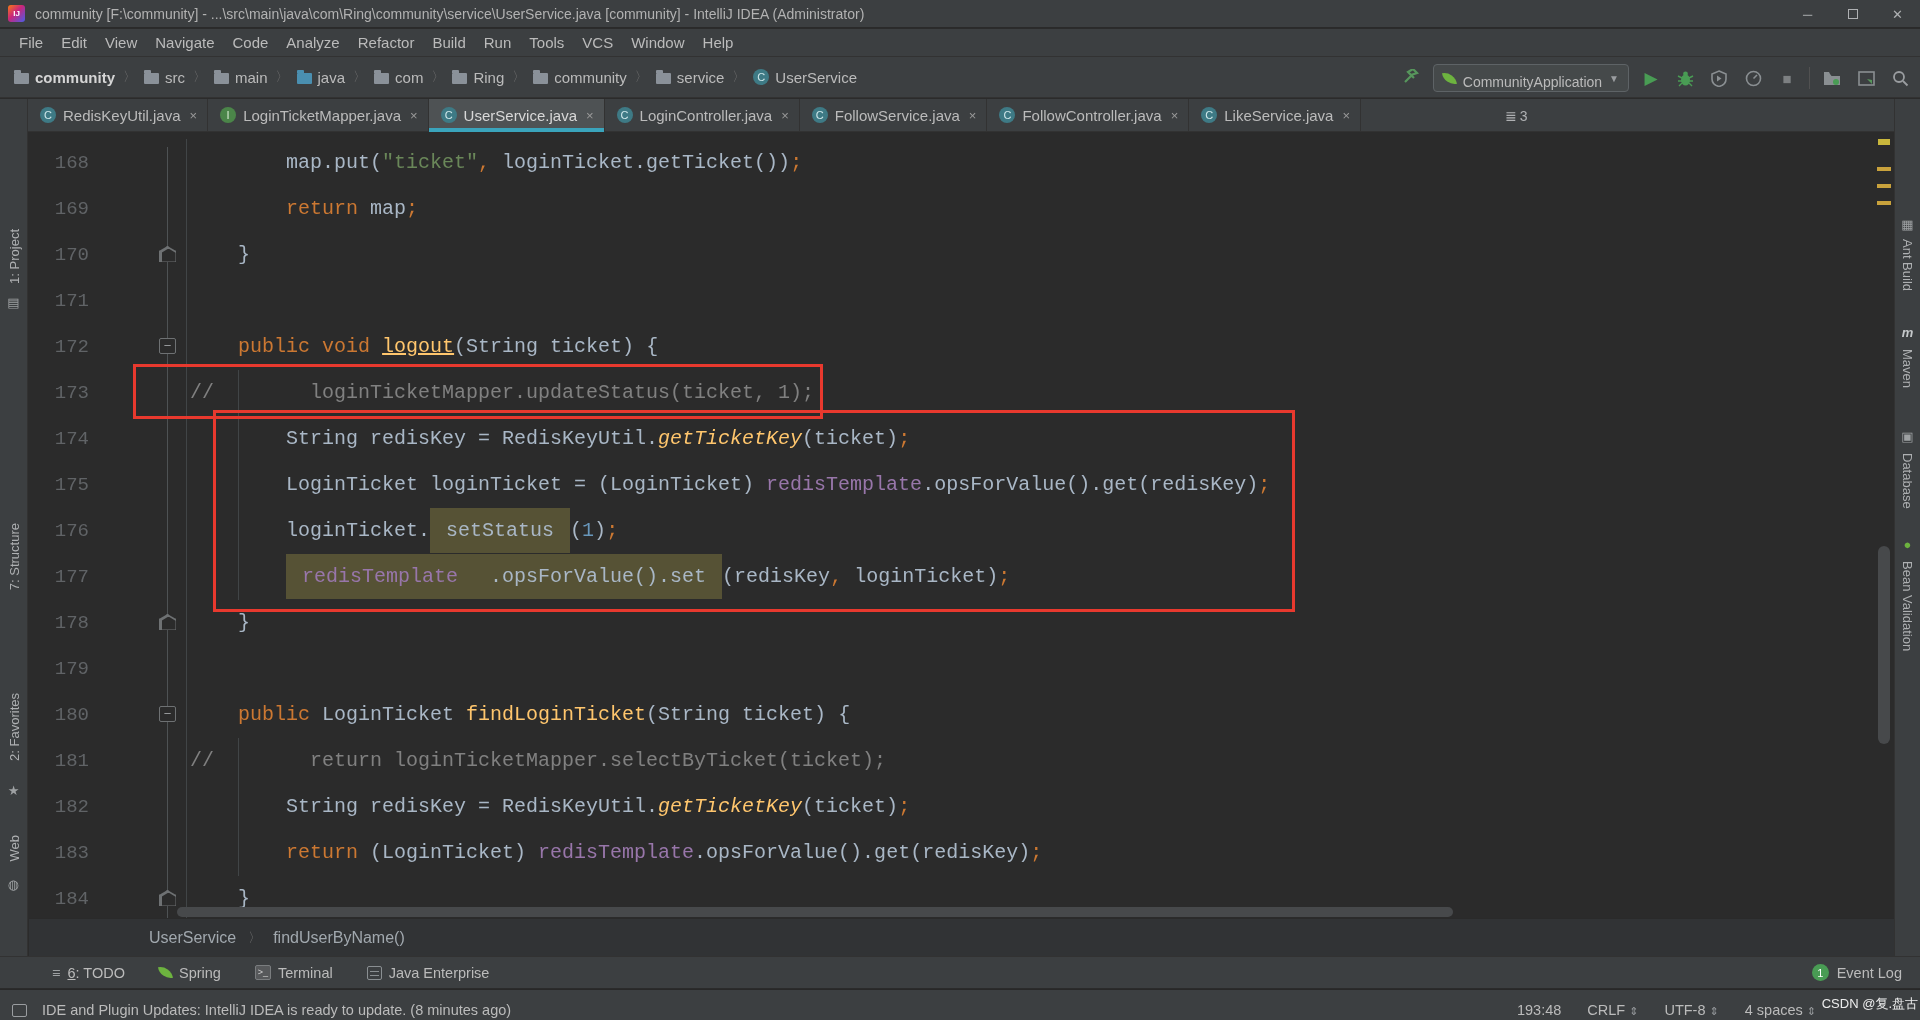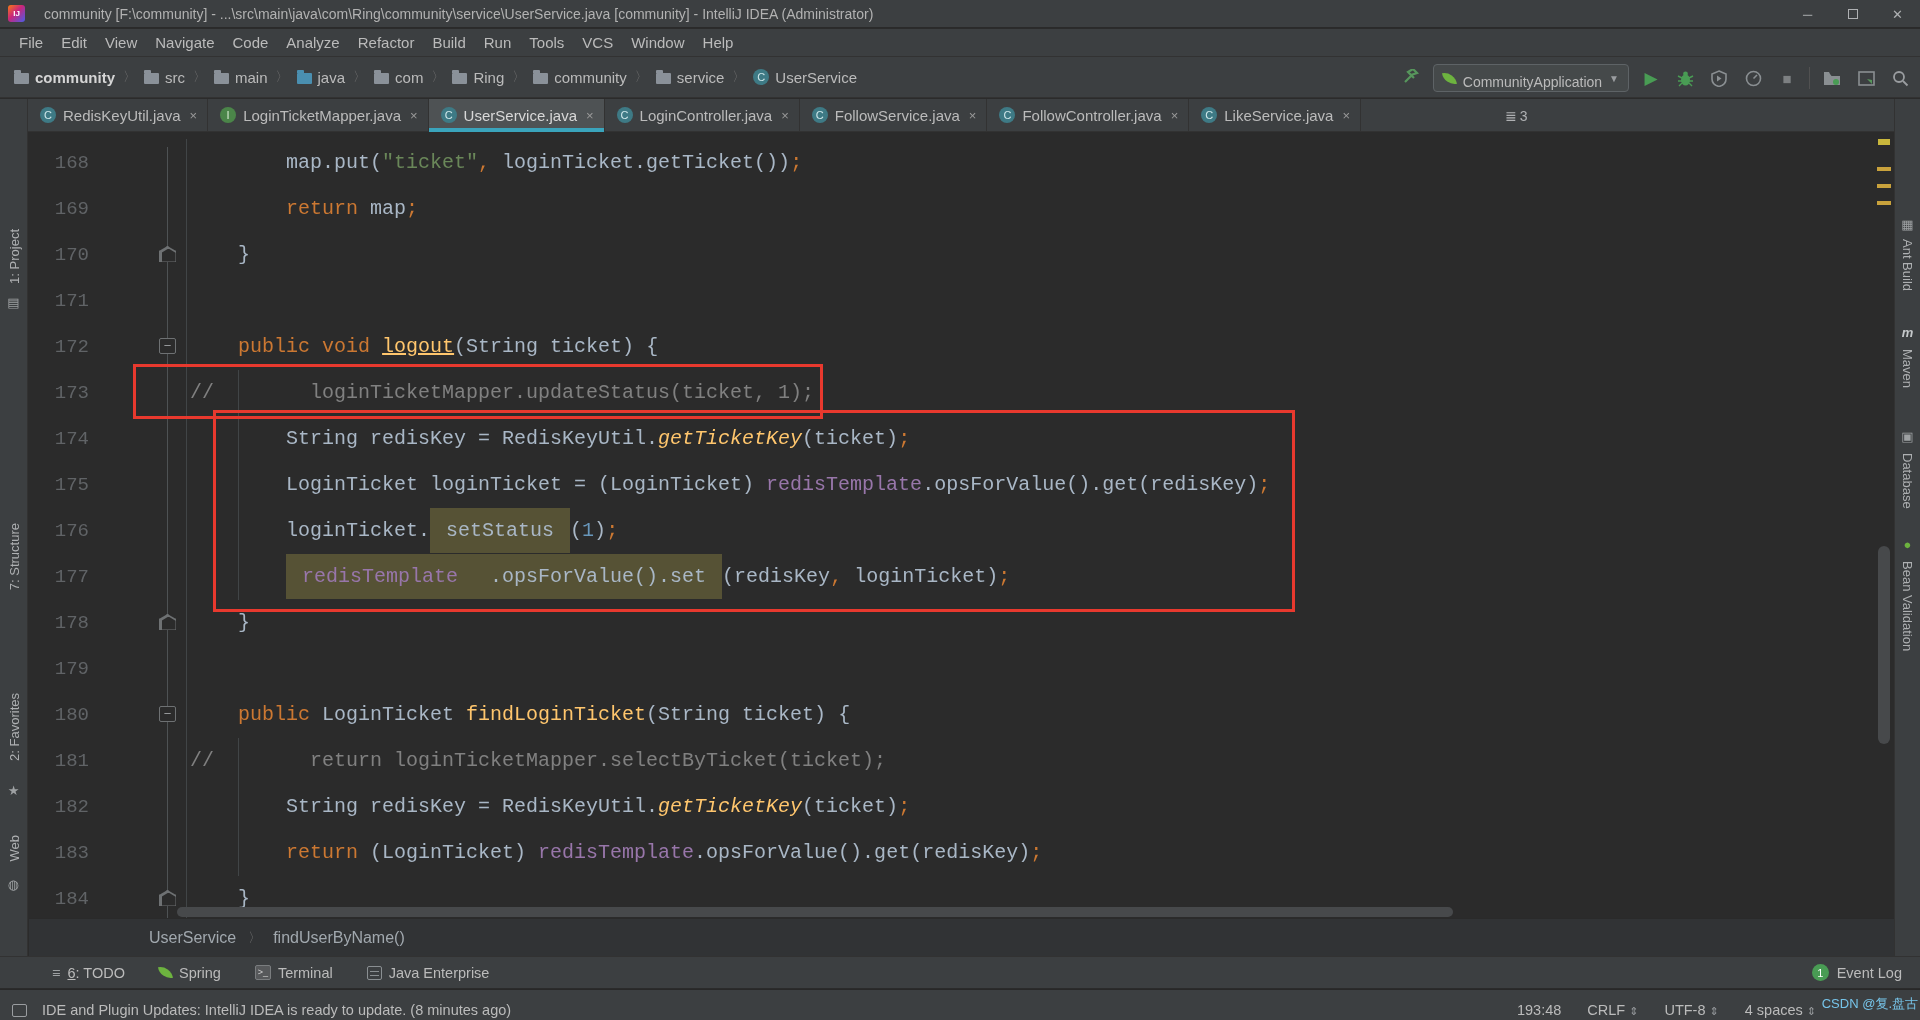--- a/index.html
+++ b/index.html
@@ -7,21 +7,21 @@
               font-family:"Liberation Sans", sans-serif; }
 
   
   #titlebar { position:absolute; left:0; top:0; width:1920px; height:28px;
               background:#3c3f41; border-bottom:1px solid #2a2a2a;
               display:flex; align-items:center; }
   #app-logo { width:17px; height:17px; margin-left:8px; border-radius:3px;
               background:linear-gradient(135deg,#f97a12,#c9257c 45%,#4a5de8);
               color:#fff; font-size:8px; font-weight:bold; display:flex;
               align-items:center; justify-content:center; }
-  #title-text { color:#b2b2b2; font-size:14px; margin-left:19px; white-space:nowrap; }
+  #title-text { color:#b2b2b2; font-size:14px; margin-left:10px; white-space:nowrap; }
   #win-controls { position:absolute; right:0; top:0; height:28px; display:flex; }
   .win-btn { width:45px; height:28px; color:#afb1b3; font-size:13px;
              display:flex; align-items:center; justify-content:center; }
   .win-box { width:10px; height:10px; border:1px solid #afb1b3; display:inline-block; }
 
   
   #menubar { position:absolute; left:0; top:29px; width:1920px; height:27px;
              background:#3c3f41; display:flex; align-items:center; padding-left:10px; }
   .menu-item { color:#bbbbbb; font-size:15px; padding:0 9px; }
 
@@ -133,21 +133,21 @@
 
   
   #statusbar { position:absolute; left:0; top:989px; width:1920px; height:41px;
                background:#3c3f41; border-top:1px solid #282828;
                display:flex; align-items:center; color:#bbbbbb; font-size:14.5px; }
   #status-msg { margin-left:42px; }
   #status-ic { position:absolute; left:12px; width:15px; height:13px;
                border:1px solid #9a9da0; border-radius:2px; }
   #status-right { position:absolute; right:104px; display:flex; align-items:center; gap:26px; }
   .updown { font-size:11px; color:#9a9da0; margin-left:4px; }
-  #watermark { position:absolute; right:2px; top:5px; color:#7dd3fc; font-size:13px;
+  #watermark { position:absolute; right:2px; top:5px; color:#ffffff; font-size:13px;
                opacity:.9; white-space:nowrap; }
 </style>
 </head>
 <body>
 
 <div id="titlebar">
   <div id="app-logo">IJ</div>
   <div id="title-text">community [F:\community] - ...\src\main\java\com\Ring\community\service\UserService.java [community] - IntelliJ IDEA (Administrator)</div>
   <div id="win-controls">
     <div class="win-btn">─</div>

